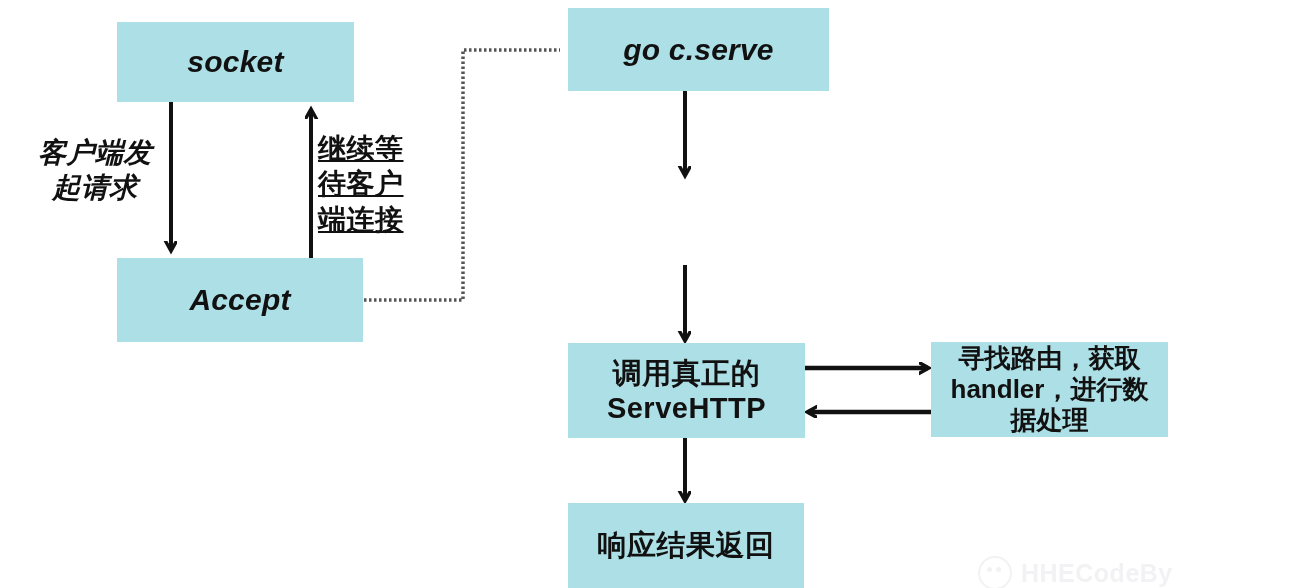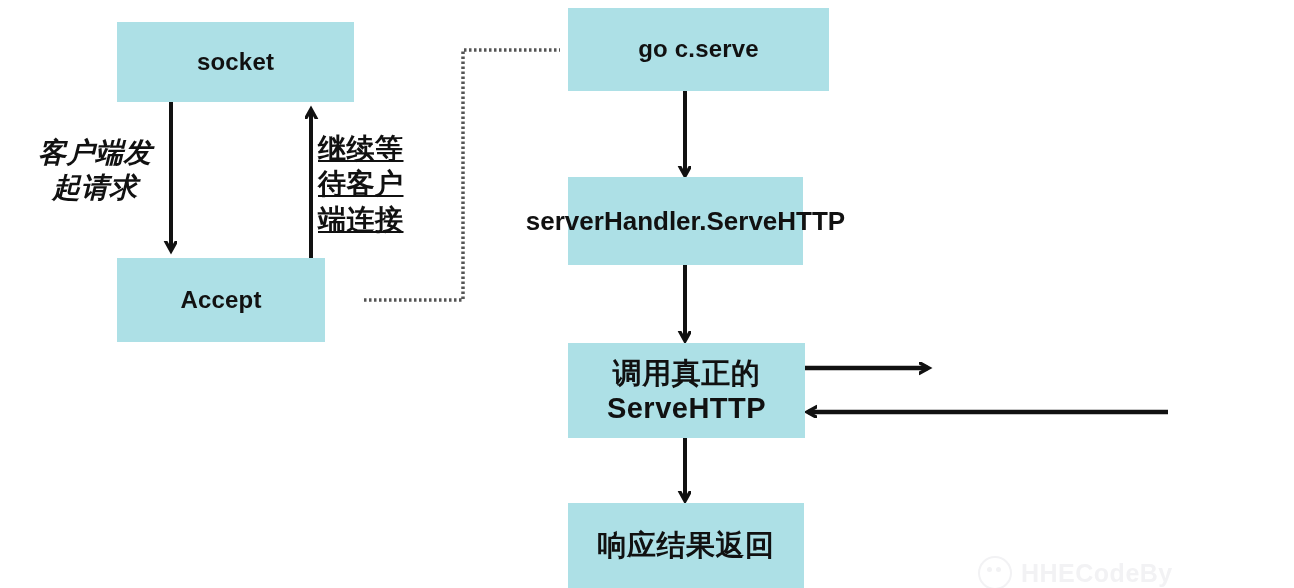--- a/index.html
+++ b/index.html
@@ -23,21 +23,21 @@
     display: flex;
     align-items: center;
     justify-content: center;
     text-align: center;
     color: #111111;
     font-weight: bold;
     line-height: 1.18;
     box-sizing: border-box;
     padding: 2px 6px;
   }
-  .node-en { font-size: 24px; letter-spacing: 0.2px; }
+  .node-en { font-size: 30px; letter-spacing: 0.2px; font-style: italic; }
   .node-cn { font-size: 29px; letter-spacing: 0.5px; text-align: center; }
   .node-sm { font-size: 26px; }
 
   .edge-label {
     position: absolute;
     color: #111111;
     font-weight: bold;
     font-size: 28px;
     line-height: 1.26;
     text-align: center;
@@ -105,29 +105,31 @@
 
     <line x1="805" y1="368" x2="928" y2="368" stroke="#111111" stroke-width="4.5" marker-end="url(#ah)"></line>
 
     <line x1="1168" y1="412" x2="808" y2="412" stroke="#111111" stroke-width="4.5" marker-end="url(#ah)"></line>
 
     <line x1="685" y1="438" x2="685" y2="500" stroke="#111111" stroke-width="4" marker-end="url(#ah)"></line>
   </svg>
 
   <div class="node node-en" style="left:117px; top:22px; width:237px; height:80px;">socket</div>
 
-  <div class="node node-en" style="left:117px; top:258px; width:208px; height:84px;">Accept</div>
+  <div class="node node-en" style="left:117px; top:258px; width:246px; height:84px;">Accept</div>
 
   <div class="node node-en" style="left:568px; top:8px; width:261px; height:83px;">go c.serve</div>
 
-  <div class="node node-sm" style="left:568px; top:177px; width:235px; height:88px;">serverHandler.ServeHTTP</div>
 
   <div class="node node-cn" style="left:568px; top:343px; width:237px; height:95px; white-space:pre-line;">调用真正的
 ServeHTTP</div>
 
+  <div class="node node-sm" style="left:931px; top:342px; width:237px; height:95px; white-space:pre-line; line-height:1.2;">寻找路由，获取
+handler，进行数
+据处理</div>
 
   <div class="node node-cn" style="left:568px; top:503px; width:236px; height:85px;">响应结果返回</div>
 
   <div class="edge-label" style="left:20px; top:135px; width:150px;font-style:italic;">客户端发
 起请求</div>
 
   <div class="edge-label" style="left:318px; top:131px; width:106px; text-align:left;text-decoration:underline;">继续等
 待客户
 端连接</div>
 

